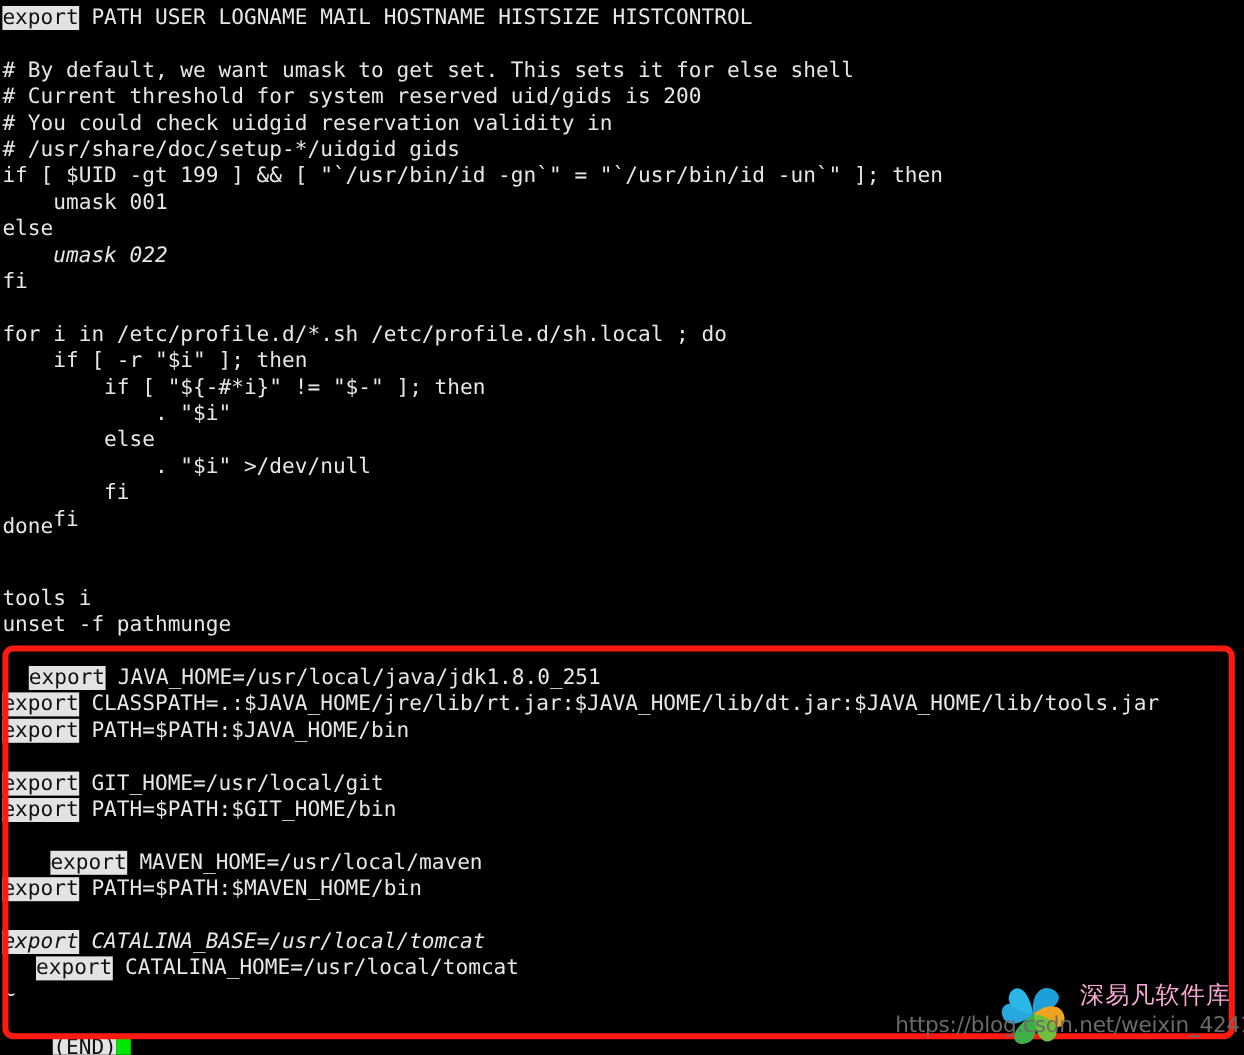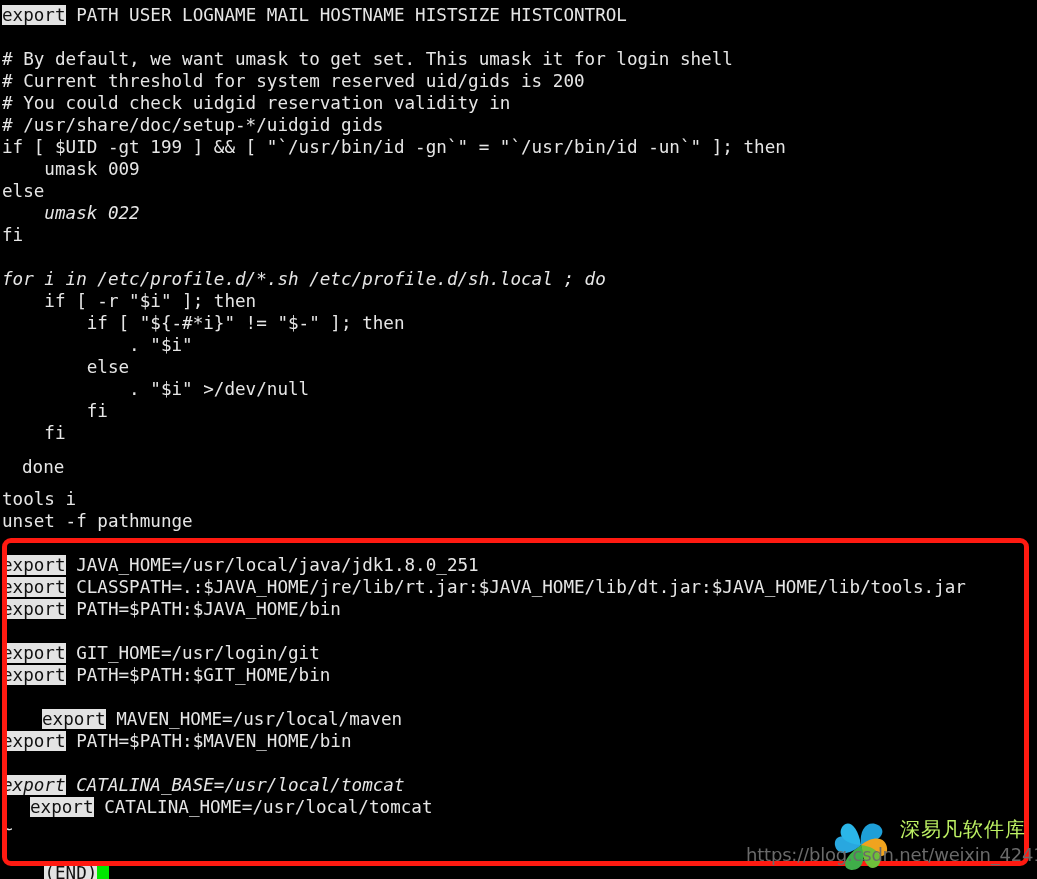--- a/index.html
+++ b/index.html
@@ -70,68 +70,68 @@
     color: #6a6a6a;
     white-space: nowrap;
     letter-spacing: -0.2px;
   }
   #wm-cn {
     position: absolute;
     left: 160px;
     top: 6px;
     font-family: "DejaVu Sans", "Liberation Sans", sans-serif;
     font-size: 20px;
-    color: #bef264;
+    color: #f9a8d4;
     white-space: nowrap;
     letter-spacing: 1px;
   }
   #wm-logo {
     position: absolute;
     left: 92px;
     top: 4px;
     width: 58px;
     height: 58px;
   }
 </style>
 </head>
 <body>
 
 <div id="terminal" style="background: rgb(0, 0, 0); color: rgb(230, 230, 230);">
 
   <div id="lines">
       <div class="term-line" style="top: 4px;"><span class="hl" style="background: rgb(227, 227, 227); color: rgb(17, 17, 17);">export</span><span> PATH USER LOGNAME MAIL HOSTNAME HISTSIZE HISTCONTROL</span></div>
       <div class="term-line" style="top: 26px;"><span></span></div>
-      <div class="term-line" style="top: 48px;"><span># By default, we want umask to get set. This umask it for login shell</span></div>
+      <div class="term-line" style="top: 48px;"><span># By default, we want umask to get set. This sets it for else shell</span></div>
       <div class="term-line" style="top: 70px; text-align: center;"><span># Current threshold for system reserved uid/gids is 200</span></div>
       <div class="term-line" style="top: 92px;"><span># You could check uidgid reservation validity in</span></div>
       <div class="term-line" style="top: 114px;"><span># /usr/share/doc/setup-*/uidgid gids</span></div>
       <div class="term-line" style="top: 136px;"><span>if [ $UID -gt 199 ] &amp;&amp; [ "`/usr/bin/id -gn`" = "`/usr/bin/id -un`" ]; then</span></div>
-      <div class="term-line" style="top: 158px;"><span>    umask 009</span></div>
+      <div class="term-line" style="top: 158px;"><span>    umask 001</span></div>
       <div class="term-line" style="top: 180px;"><span>else</span></div>
       <div class="term-line" style="top: 202px; font-style: italic;"><span>    umask 022</span></div>
       <div class="term-line" style="top: 224px;"><span>fi</span></div>
       <div class="term-line" style="top: 246px;"><span></span></div>
-      <div class="term-line" style="top: 268px; font-style: italic;"><span>for i in /etc/profile.d/*.sh /etc/profile.d/sh.local ; do</span></div>
+      <div class="term-line" style="top: 268px;"><span>for i in /etc/profile.d/*.sh /etc/profile.d/sh.local ; do</span></div>
       <div class="term-line" style="top: 290px;"><span>    if [ -r "$i" ]; then</span></div>
       <div class="term-line" style="top: 312px;"><span>        if [ "${-#*i}" != "$-" ]; then</span></div>
       <div class="term-line" style="top: 334px;"><span>            . "$i"</span></div>
       <div class="term-line" style="top: 356px;"><span>        else</span></div>
       <div class="term-line" style="top: 378px;"><span>            . "$i" &gt;/dev/null</span></div>
       <div class="term-line" style="top: 400px;"><span>        fi</span></div>
       <div class="term-line" style="top: 422px;"><span>    fi</span></div>
-      <div class="term-line" style="top: 456px; margin-left: 20px;"><span>done</span></div>
+      <div class="term-line" style="top: 428px;"><span>done</span></div>
       <div class="term-line" style="top: 466px;"><span></span></div>
       <div class="term-line" style="top: 488px;"><span>tools i</span></div>
       <div class="term-line" style="top: 510px;"><span>unset -f pathmunge</span></div>
       <div class="term-line" style="top: 532px;"><span></span></div>
-      <div class="term-line" style="top: 554px;"><span class="hl" style="background: rgb(227, 227, 227); color: rgb(17, 17, 17);">export</span><span> JAVA_HOME=/usr/local/java/jdk1.8.0_251</span></div>
+      <div class="term-line" style="top: 554px; margin-left: 22px;"><span class="hl" style="background: rgb(227, 227, 227); color: rgb(17, 17, 17);">export</span><span> JAVA_HOME=/usr/local/java/jdk1.8.0_251</span></div>
       <div class="term-line" style="top: 576px;"><span class="hl" style="background: rgb(227, 227, 227); color: rgb(17, 17, 17);">export</span><span> CLASSPATH=.:$JAVA_HOME/jre/lib/rt.jar:$JAVA_HOME/lib/dt.jar:$JAVA_HOME/lib/tools.jar</span></div>
       <div class="term-line" style="top: 598px;"><span class="hl" style="background: rgb(227, 227, 227); color: rgb(17, 17, 17);">export</span><span> PATH=$PATH:$JAVA_HOME/bin</span></div>
       <div class="term-line" style="top: 620px;"><span></span></div>
-      <div class="term-line" style="top: 642px;"><span class="hl" style="background: rgb(227, 227, 227); color: rgb(17, 17, 17);">export</span><span> GIT_HOME=/usr/login/git</span></div>
+      <div class="term-line" style="top: 642px;"><span class="hl" style="background: rgb(227, 227, 227); color: rgb(17, 17, 17);">export</span><span> GIT_HOME=/usr/local/git</span></div>
       <div class="term-line" style="top: 664px;"><span class="hl" style="background: rgb(227, 227, 227); color: rgb(17, 17, 17);">export</span><span> PATH=$PATH:$GIT_HOME/bin</span></div>
       <div class="term-line" style="top: 686px;"><span></span></div>
       <div class="term-line" style="top: 708px; padding-left: 40px;"><span class="hl" style="background: rgb(227, 227, 227); color: rgb(17, 17, 17);">export</span><span> MAVEN_HOME=/usr/local/maven</span></div>
       <div class="term-line" style="top: 730px;"><span class="hl" style="background: rgb(227, 227, 227); color: rgb(17, 17, 17);">export</span><span> PATH=$PATH:$MAVEN_HOME/bin</span></div>
       <div class="term-line" style="top: 752px;"><span></span></div>
       <div class="term-line" style="top: 774px; font-style: italic;"><span class="hl" style="background: rgb(227, 227, 227); color: rgb(17, 17, 17);">export</span><span> CATALINA_BASE=/usr/local/tomcat</span></div>
       <div class="term-line" style="top: 796px; padding-left: 28px;"><span class="hl" style="background: rgb(227, 227, 227); color: rgb(17, 17, 17);">export</span><span> CATALINA_HOME=/usr/local/tomcat</span></div>
       <div class="term-line" style="top: 818px;"><span>~</span></div>
     </div>
 

